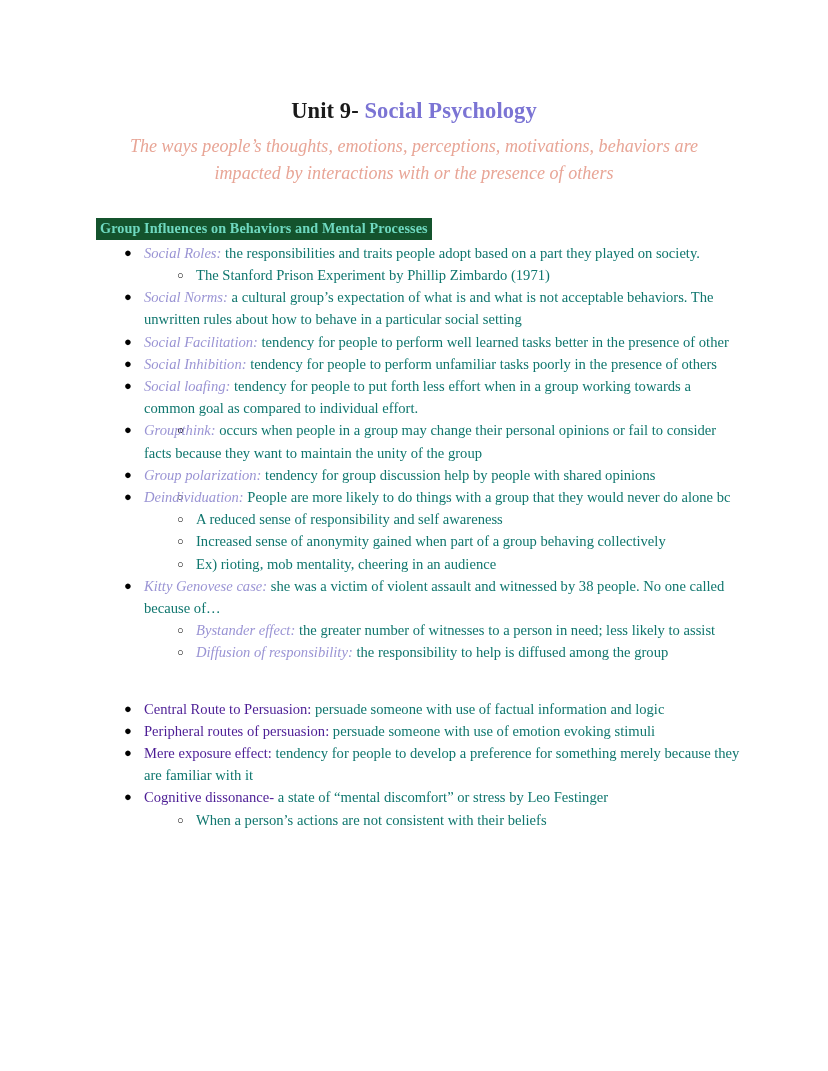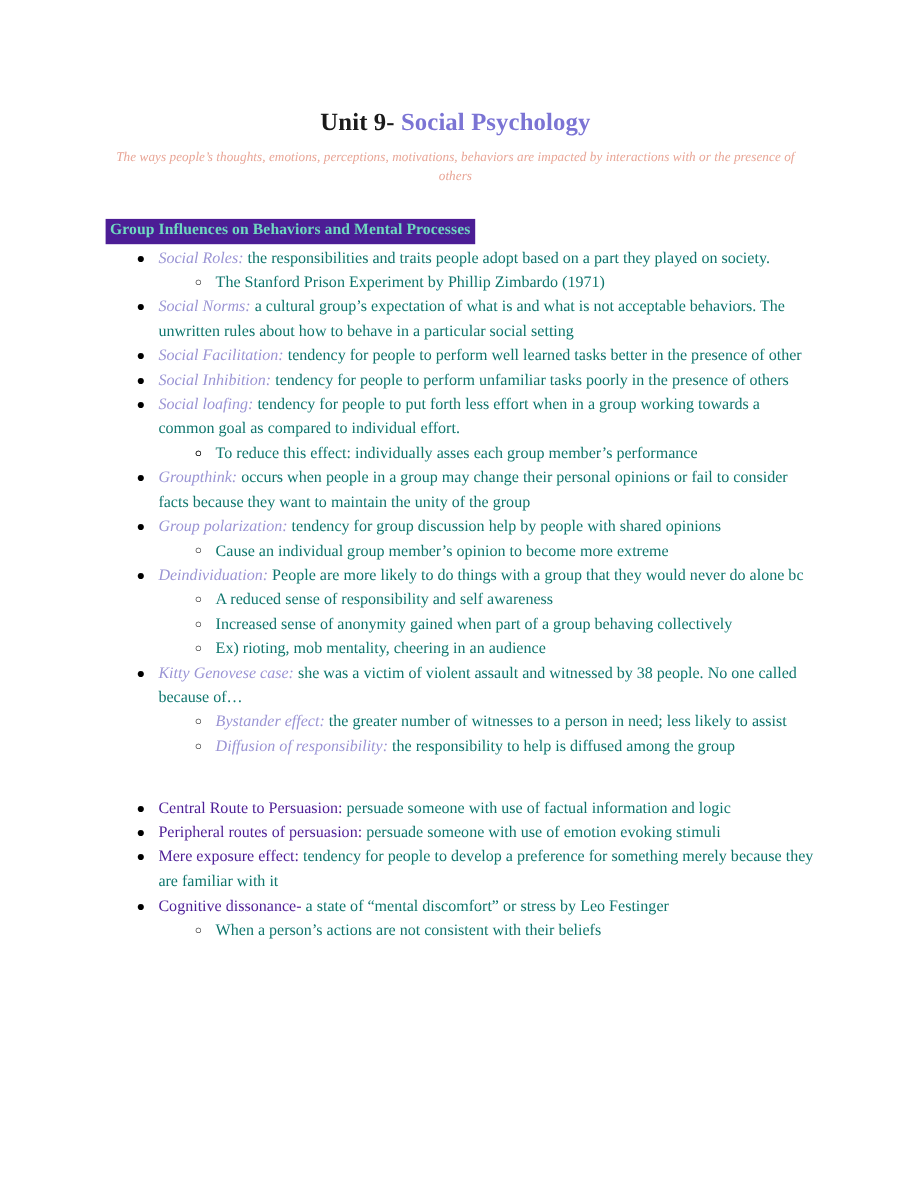--- a/index.html
+++ b/index.html
@@ -35,36 +35,36 @@
     line-height: 1.15;
     letter-spacing: 0.1px;
   }
   h1.doc-title .t-plain { color: #1a1a1a; }
   h1.doc-title .t-accent { color: #7b74d4; }
 
   .doc-subtitle {
     margin: 9px auto 0 auto;
     width: 620px;
     font-style: italic;
-    font-size: 12px;
+    font-size: 18px;
     line-height: 1.52;
     color: #e8a596;
     letter-spacing: 0.05px;
   }
 
   
   .section {
     margin-top: 0;
   }
   .section-spacer-1 { height: 30px; }
   .section-spacer-2 { height: 32px; }
 
   .section-header {
     display: inline-block;
-    background: #4c1d95;
+    background: #14532d;
     color: #6fd9c0;
     font-weight: bold;
     font-size: 14.2px;
     line-height: 1.35;
     padding: 1px 4px 2px 4px;
     margin-left: 96px;
     letter-spacing: 0.1px;
   }
 
   
@@ -138,24 +138,24 @@
   <div class="section">
     <div class="section-header">Group Influences on Behaviors and Mental Processes</div>
     <ul class="lvl1" id="list-0">
         <li class="item l1"><span class="bullet">●</span><span class="term-purple">Social Roles:</span><span class="body-text"> the responsibilities and traits people adopt based on a part they played on society.</span></li>
         <li class="item l2"><span class="bullet">○</span><span class="body-text">The Stanford Prison Experiment by Phillip Zimbardo (1971)</span></li>
         <li class="item l1"><span class="bullet">●</span><span class="term-purple">Social Norms:</span><span class="body-text"> a cultural group’s expectation of what is and what is not acceptable behaviors. The unwritten rules about how to behave in a particular social setting</span></li>
         <li class="item l1"><span class="bullet">●</span><span class="term-purple">Social Facilitation:</span><span class="body-text"> tendency for people to perform well learned tasks better in the presence of other</span></li>
         <li class="item l1"><span class="bullet">●</span><span class="term-purple">Social Inhibition:</span><span class="body-text"> tendency for people to perform unfamiliar tasks poorly in the presence of others</span></li>
         <li class="item l1"><span class="bullet">●</span><span class="term-purple">Social loafing:</span><span class="body-text"> tendency for people to put forth less effort when in a group working towards a common goal as compared to individual effort.</span></li>
         <li class="item l2"><span class="bullet">○</span></li>
-        <li class="item l2"><span class="bullet">○</span><span class="body-text">To reduce this effect: individually asses each group member’s performance</span></li>
+        <li class="item l2"><span class="bullet">○</span></li>
         <li class="item l1"><span class="bullet">●</span><span class="term-purple">Groupthink:</span><span class="body-text"> occurs when people in a group may change their personal opinions or fail to consider facts because they want to maintain the unity of the group</span></li>
         <li class="item l1"><span class="bullet">●</span><span class="term-purple">Group polarization:</span><span class="body-text"> tendency for group discussion help by people with shared opinions</span></li>
-        <li class="item l2"><span class="bullet">○</span><span class="body-text">Cause an individual group member’s opinion to become more extreme</span></li>
+        <li class="item l2"><span class="bullet">○</span></li>
         <li class="item l1"><span class="bullet">●</span><span class="term-purple">Deindividuation:</span><span class="body-text"> People are more likely to do things with a group that they would never do alone bc</span></li>
         <li class="item l2"><span class="bullet">○</span><span class="body-text">A reduced sense of responsibility and self awareness</span></li>
         <li class="item l2"><span class="bullet">○</span><span class="body-text">Increased sense of anonymity gained when part of a group behaving collectively</span></li>
         <li class="item l2"><span class="bullet">○</span><span class="body-text">Ex) rioting, mob mentality, cheering in an audience</span></li>
         <li class="item l1"><span class="bullet">●</span><span class="term-purple">Kitty Genovese case:</span><span class="body-text"> she was a victim of violent assault and witnessed by 38 people. No one called because of…</span></li>
         <li class="item l2"><span class="bullet">○</span><span class="term-purple">Bystander effect:</span><span class="body-text"> the greater number of witnesses to a person in need; less likely to assist</span></li>
         <li class="item l2"><span class="bullet">○</span><span class="term-purple">Diffusion of responsibility:</span><span class="body-text"> the responsibility to help is diffused among the group</span></li>
       </ul>
   </div>
 

